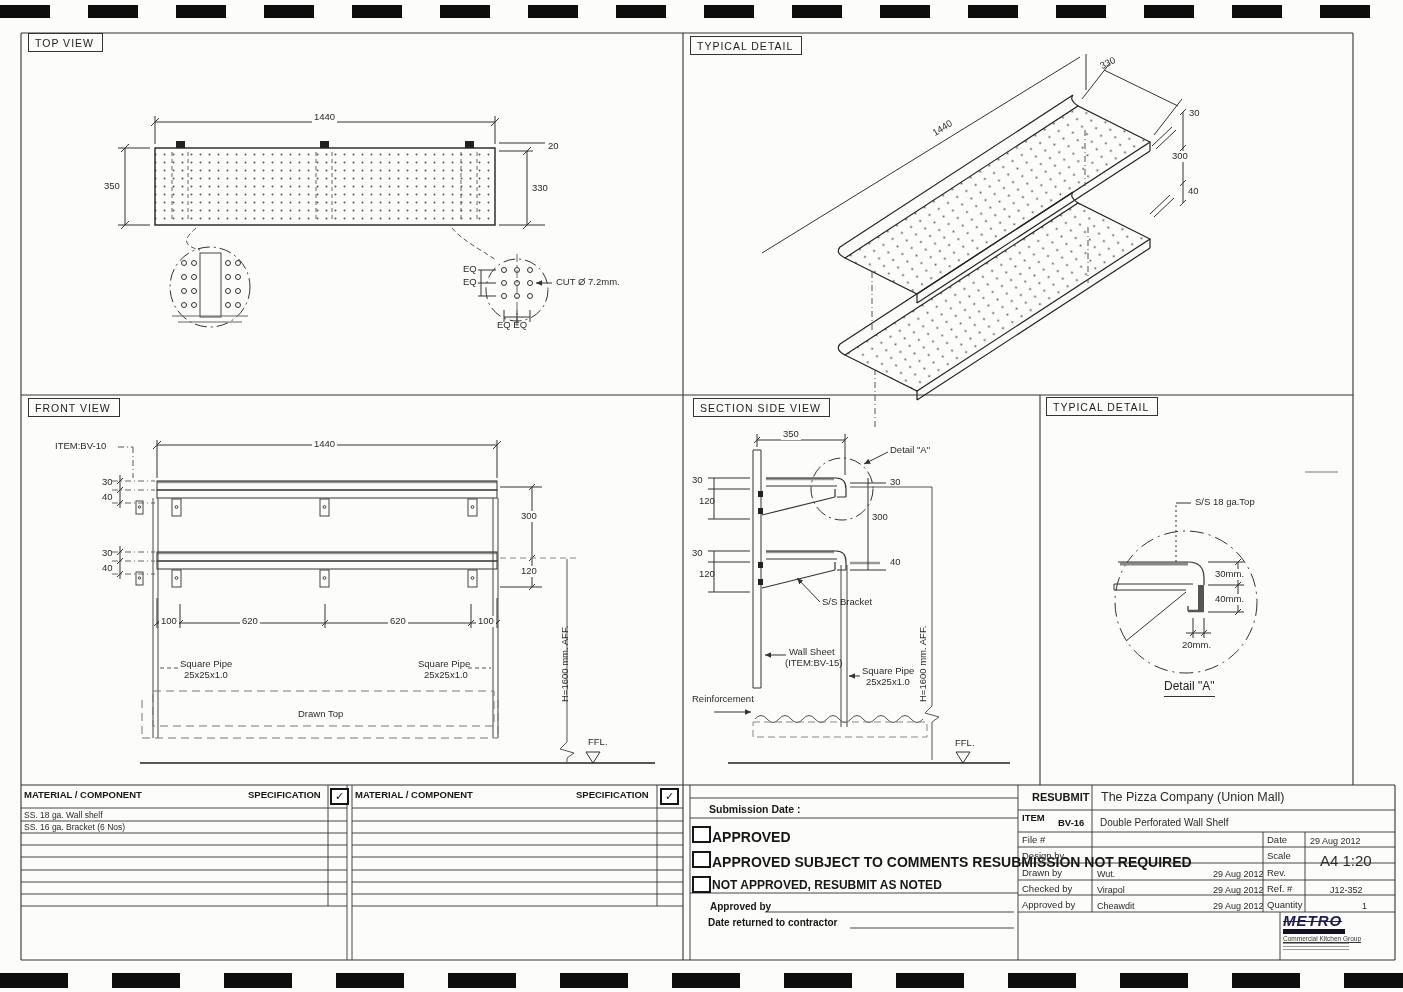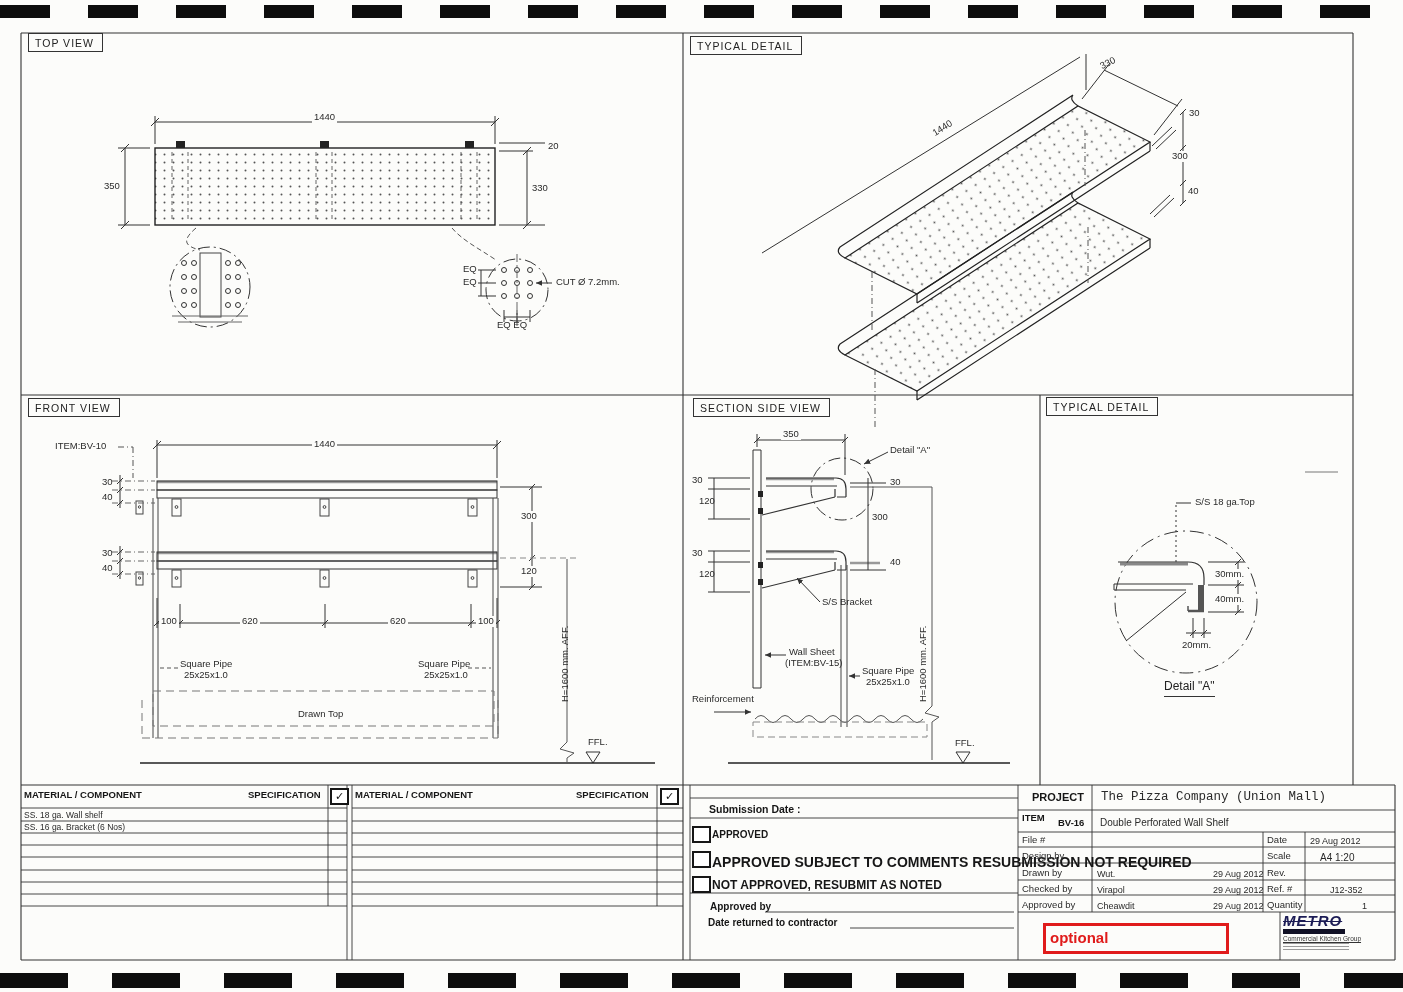--- a/index.html
+++ b/index.html
@@ -12,21 +12,21 @@
     background:repeating-linear-gradient(90deg,#0d0d0d 0 68px,transparent 68px 112px);}
   .lbl{position:absolute;white-space:nowrap;font-size:9.5px;line-height:1.15;color:#2a2a2a}
   .dim{background:#fcfcfa;padding:0 2px}
   .b{font-weight:bold;color:#161616}
   .viewtitle{position:absolute;border:1.2px solid #333;background:#fcfcfa;
     padding:3px 8px 2px 6px;font-size:10.5px;letter-spacing:1px;color:#222;white-space:nowrap}
   .rot90{transform:rotate(-90deg);transform-origin:0 0}
   .cb{position:absolute;width:15px;height:13px;border:2px solid #161616;background:#fff;
       font-size:11px;line-height:12px;text-align:center;color:#111;font-weight:bold}
   .caption{font-size:12px;border-bottom:1.2px solid #333;padding-bottom:2px;color:#222}
-  .mono{font-family:Liberation Mono, monospace}
+  .mono{font-family:Liberation Sans, sans-serif}
   .optional-box{position:absolute;left:1043px;top:923px;width:176px;height:25px;
     border:3px solid #e01b1b;color:#e01b1b;font-size:15px;font-weight:bold;
     padding-left:4px;line-height:24px;background:transparent}
   .logo{position:absolute;left:1283px;top:914px;width:110px;height:44px;overflow:hidden}
   .logo-name{font-style:italic;font-weight:900;font-size:15px;letter-spacing:1px;
     color:#1c1c55;text-decoration:line-through;line-height:14px}
   .logo-bar{width:62px;height:5px;background:#101025;margin:1px 0 1px 0}
   .logo-sub{font-size:6.5px;color:#333;text-decoration:underline}
   .logo-fine{width:66px;height:9px;margin-top:1px;
     background:repeating-linear-gradient(180deg,#9a9a9a 0 1px,transparent 1px 3px)}
@@ -294,39 +294,39 @@
   <span class="lbl b" style="left:248px;top:790px">SPECIFICATION</span>
   <div class="cb" style="left:330px;top:788px">✓</div>
   <span class="lbl" style="left:24px;top:811px;font-size:8.5px">SS. 18 ga. Wall shelf</span>
   <span class="lbl" style="left:24px;top:823px;font-size:8.5px">SS. 16 ga. Bracket (6 Nos)</span>
   <span class="lbl b" style="left:355px;top:790px">MATERIAL / COMPONENT</span>
   <span class="lbl b" style="left:576px;top:790px">SPECIFICATION</span>
   <div class="cb" style="left:660px;top:788px">✓</div>
 
   <span class="lbl b" style="left:709px;top:803px;font-size:10.5px">Submission Date :</span>
   <div class="cb" style="left:692px;top:826px"></div>
-  <span class="lbl b" style="left:712px;top:829px;font-size:10px">APPROVED</span>
+  <span class="lbl b" style="left:712px;top:829px;font-size:14px">APPROVED</span>
   <div class="cb" style="left:692px;top:851px"></div>
   <span class="lbl b" style="left:712px;top:854px;font-size:14px">APPROVED SUBJECT TO COMMENTS RESUBMISSION NOT REQUIRED</span>
   <div class="cb" style="left:692px;top:876px"></div>
   <span class="lbl b" style="left:712px;top:879px;font-size:12px">NOT APPROVED, RESUBMIT AS NOTED</span>
   <span class="lbl b" style="left:710px;top:901px;font-size:10px">Approved by</span>
   <span class="lbl b" style="left:708px;top:917px;font-size:10px">Date returned to contractor</span>
 
-  <span class="lbl b" style="left:1032px;top:791px;font-size:11px">PROJECT</span>
+  <span class="lbl b" style="left:1032px;top:791px;font-size:11px">RESUBMIT</span>
   <span class="lbl mono" style="left:1101px;top:790px;font-size:12.5px">The Pizza Company (Union Mall)</span>
   <span class="lbl b" style="left:1022px;top:813px">ITEM</span>
   <span class="lbl b" style="left:1058px;top:818px">BV-16</span>
   <span class="lbl" style="left:1100px;top:817px;font-size:10px">Double Perforated Wall Shelf</span>
   <span class="lbl" style="left:1022px;top:835px">File #</span>
   <span class="lbl" style="left:1267px;top:835px">Date</span>
   <span class="lbl" style="left:1310px;top:836px;font-size:9px">29 Aug 2012</span>
   <span class="lbl" style="left:1022px;top:851px">Design by</span>
   <span class="lbl" style="left:1267px;top:851px">Scale</span>
-  <span class="lbl" style="left:1320px;top:852px;font-size:10px">A4 1:20</span>
+  <span class="lbl" style="left:1320px;top:852px;font-size:15px">A4 1:20</span>
   <span class="lbl" style="left:1022px;top:868px">Drawn by</span>
   <span class="lbl" style="left:1097px;top:869px;font-size:9px">Wut.</span>
   <span class="lbl" style="left:1213px;top:869px;font-size:9px">29 Aug 2012</span>
   <span class="lbl" style="left:1267px;top:868px">Rev.</span>
   <span class="lbl" style="left:1022px;top:884px">Checked by</span>
   <span class="lbl" style="left:1097px;top:885px;font-size:9px">Virapol</span>
   <span class="lbl" style="left:1213px;top:885px;font-size:9px">29 Aug 2012</span>
   <span class="lbl" style="left:1267px;top:884px">Ref. #</span>
   <span class="lbl" style="left:1330px;top:885px;font-size:9px">J12-352</span>
   <span class="lbl" style="left:1022px;top:900px">Approved by</span>
@@ -335,15 +335,14 @@
   <span class="lbl" style="left:1267px;top:900px">Quantity</span>
   <span class="lbl" style="left:1362px;top:901px;font-size:9px">1</span>
 
   <div class="logo">
     <div class="logo-name">METRO</div>
     <div class="logo-bar"></div>
     <div class="logo-sub">Commercial Kitchen Group</div>
     <div class="logo-fine"></div>
   </div>
 
-  <div class="optional-box">optional</div>
 
 </div>
 
 </body></html>

